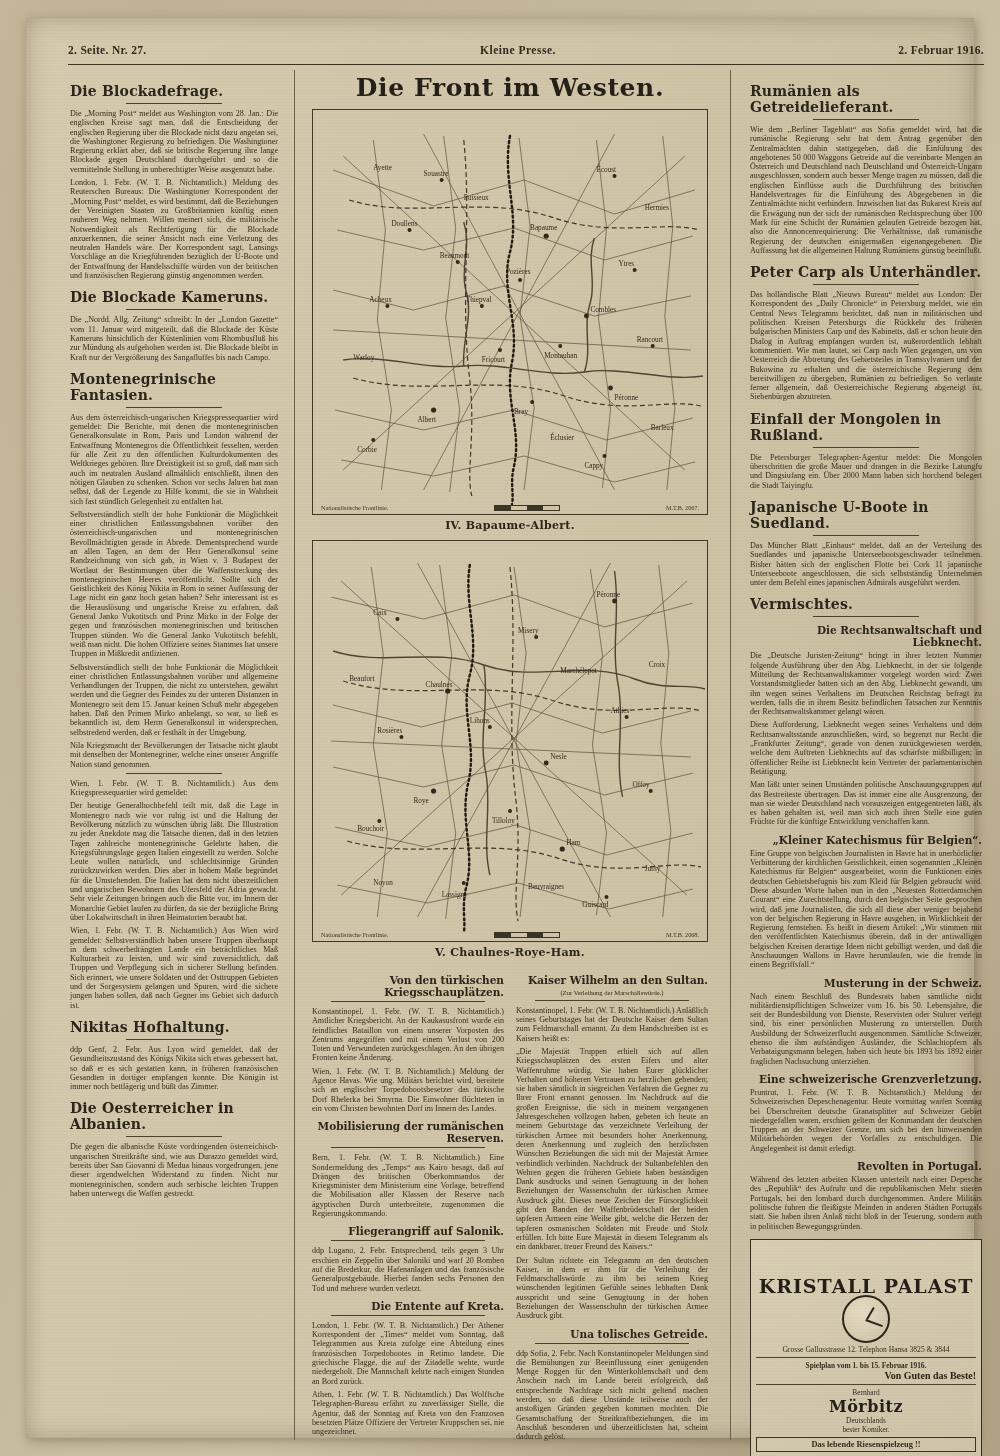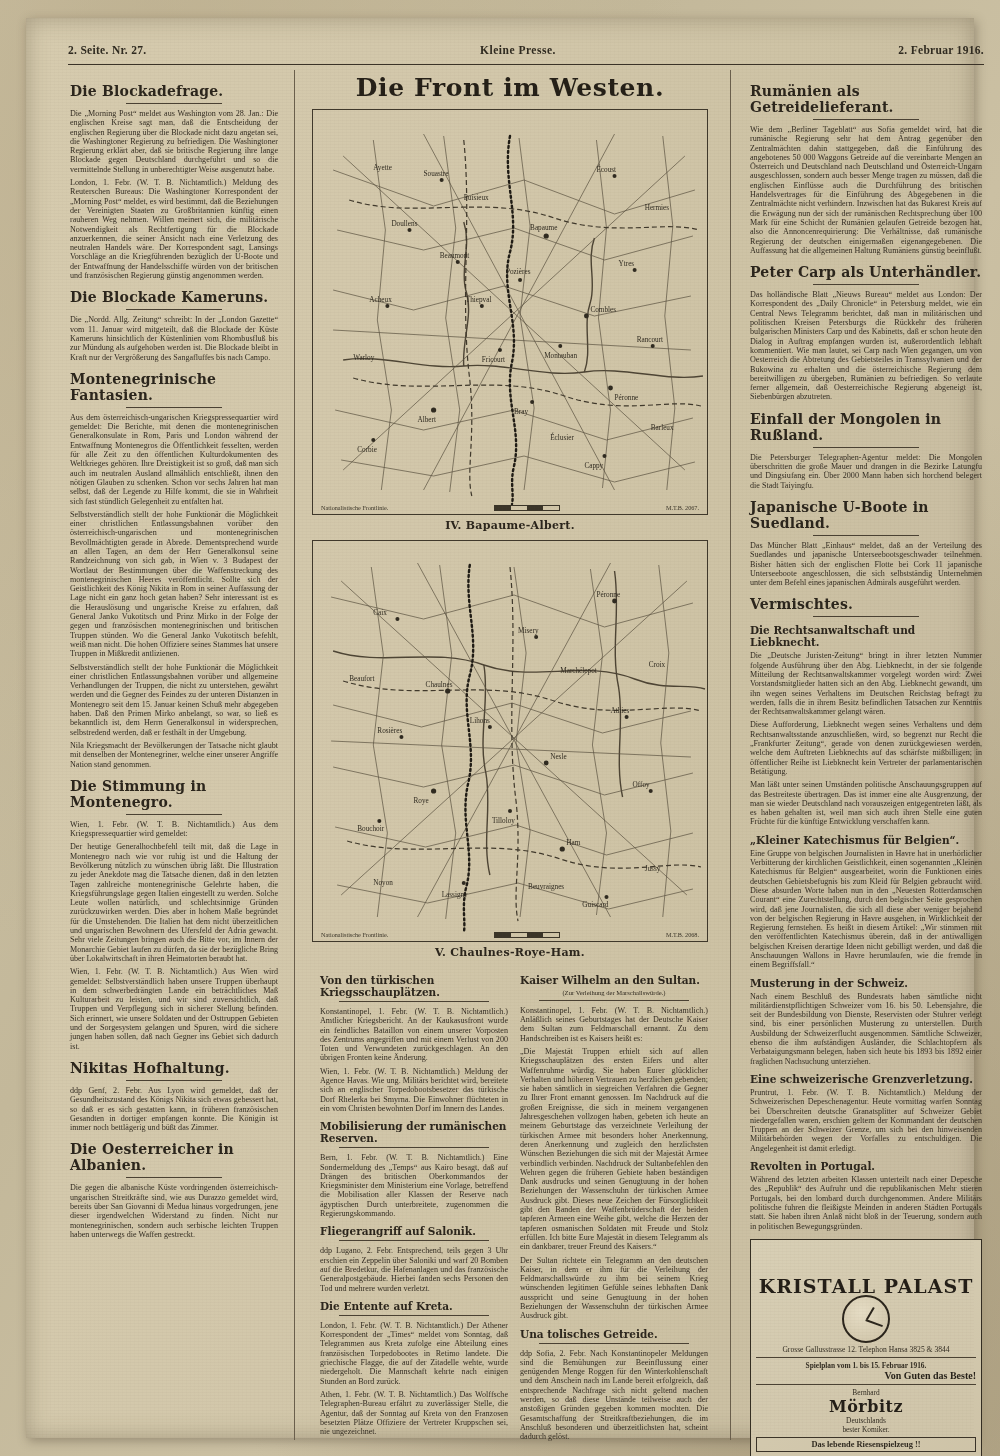--- a/index.html
+++ b/index.html
@@ -95,21 +95,21 @@
     text-align: left;
     font-weight: bold;
     font-family: "DejaVu Serif", serif;
     letter-spacing: .2px;
     color: #2b251c;
   }
   h3.subhead {
     margin: 7px 0 3px 0;
     font-size: 10.5px;
     line-height: 12px;
-    text-align: left;
+    text-align: right;
     font-weight: bold;
     font-family: "DejaVu Serif", serif;
     color: #2b251c;
   }
   .hdr-rule {
     border: none;
     border-top: 1px solid #4a4133;
     width: 46%;
     margin: 3px auto 5px auto;
   }
@@ -171,21 +171,20 @@
     width: 64px; height: 4px;
     border: 1px solid #3a3428;
     background: linear-gradient(90deg, #3a3428 0 25%, transparent 25% 50%, #3a3428 50% 75%, transparent 75% 100%);
   }
   .map-svg { position: absolute; inset: 0; width: 100%; height: 100%; }
 
   .two-sub {
     display: flex;
     gap: 12px;
     margin-top: 4px;
-    margin-left: 8px;
   }
   .two-sub > div { flex: 1 1 0; min-width: 0; }
 
   .ad {
     margin-top: 8px;
     border: 1.5px solid #332d22;
     padding: 4px 5px 6px 5px;
     background: linear-gradient(150deg, #d8cfb5, #cdc2a6);
   }
   .ad-title {
@@ -271,21 +270,20 @@
       <hr class="hdr-rule">
       <p class="ind">Die „Nordd. Allg. Zeitung“ schreibt: In der „London Gazette“ vom 11. Januar wird mitgeteilt, daß die Blockade der Küste Kameruns hinsichtlich der Küstenlinien vom Rhombusfluß bis zur Mündung als aufgehoben werden ist. Die Blockade bleibt in Kraft nur der Vergrößerung des Sangafluffes bis nach Campo.</p>
 
       <h2 class="head">Montenegrinische Fantasien.</h2>
       <hr class="hdr-rule">
       <p class="ind">Aus dem österreichisch-ungarischen Kriegspressequartier wird gemeldet: Die Berichte, mit denen die montenegrinischen Generalkonsulate in Rom, Paris und London während der Entwaffnung Montenegros die Öffentlichkeit fesselten, werden für alle Zeit zu den öffentlichen Kulturdokumenten des Weltkrieges gehören. Ihre Dreistigkeit ist so groß, daß man sich auch im neutralen Ausland allmählich entschließt, ihnen den nötigen Glauben zu schenken. Schon vor sechs Jahren hat man selbst, daß der Legende zu Hilfe kommt, die sie in Wahrheit sich fast stündlich Gelegenheit zu entfalten hat.</p>
       <p class="ind">Selbstverständlich stellt der hohe Funktionär die Möglichkeit einer christlichen Entlassungsbahnen vorüber den österreichisch-ungarischen und montenegrinischen Bevollmächtigten gerade in Abrede. Dementsprechend wurde an allen Tagen, an dem der Herr Generalkonsul seine Randzeichnung von sich gab, in Wien v. 3 Budapest der Wortlaut der Bestimmungen über die Waffenstreckung des montenegrinischen Heeres veröffentlicht. Sollte sich der Geistlichkeit des König Nikita in Rom in seiner Auffassung der Lage nicht ein ganz hoch getan haben? Sehr interessant ist es die Herauslösung und ungarische Kreise zu erfahren, daß General Janko Vukotitsch und Prinz Mirko in der Folge der gegen und französischen montenegrinischen und britischen Truppen stünden. Wo die General Janko Vukotitsch befehlt, weiß man nicht. Die hohen Offiziere seines Stammes hat unsere Truppen in Mißkredit antlizienen.</p>
       <p class="ind">Selbstverständlich stellt der hohe Funktionär die Möglichkeit einer christlichen Entlassungsbahnen vorüber und allgemeine Verhandlungen der Truppen, die nicht zu unterstehen, gewährt werden und die Gegner des Feindes zu der unteren Distanzen in Montenegro seit dem 15. Januar keinen Schuß mehr abgegeben haben. Daß den Primen Mirko anbelangt, so war, so ließ es bekanntlich ist, dem Herrn Generalkonsul in widersprechen, selbstredend werden, daß er festhält in der Umgebung.</p>
       <p class="ind">Nila Kriegsmacht der Bevölkerungen der Tatsache nicht glaubt mit denselben der Montenegriner, welche einer unserer Angriffe Nation stand genommen.</p>
 
-      <h2 class="head">Die Stimmung in Montenegro.</h2>
       <hr class="hdr-rule">
       <p class="ind">Wien, 1. Febr. (W. T. B. Nichtamtlich.) Aus dem Kriegspressequartier wird gemeldet:</p>
       <p class="ind">Der heutige Generalhochbefehl teilt mit, daß die Lage in Montenegro nach wie vor ruhig ist und die Haltung der Bevölkerung nützlich zu wünschen übrig läßt. Die Illustration zu jeder Anekdote mag die Tatsache dienen, daß in den letzten Tagen zahlreiche montenegrinische Gelehrte haben, die Kriegsführungslage gegen Italien eingestellt zu werden. Solche Leute wollen natürlich, und schlechtsinnige Gründen zurückzuwirken werden. Dies aber in hohem Maße begründet für die Umstehenden. Die Italien hat dem nicht überzeitlichen und ungarischen Bewohnern des Ufersfeld der Adria gewacht. Sehr viele Zeitungen bringen auch die Bitte vor, im Innern der Monarchie Gebiet laufen zu dürfen, da sie der bezügliche Bring über Lokalwirtschaft in ihren Heimatorten beraubt hat.</p>
       <p class="ind">Wien, 1. Febr. (W. T. B. Nichtamtlich.) Aus Wien wird gemeldet: Selbstverständlich haben unsere Truppen überhaupt in dem schwerbedrängten Lande ein beträchtliches Maß Kulturarbeit zu leisten, und wir sind zuversichtlich, daß Truppen und Verpflegung sich in sicherer Stellung befinden. Sich erinnert, wie unsere Soldaten und der Osttruppen Gebieten und der Sorgesystem gelangen und Spuren, wird die sichere jungen haben sollen, daß nach Gegner ins Gebiet sich dadurch ist.</p>
 
       <h2 class="head">Nikitas Hofhaltung.</h2>
       <hr class="hdr-rule">
       <p class="ind">ddp Genf, 2. Febr. Aus Lyon wird gemeldet, daß der Gesundheitszustand des Königs Nikita sich etwas gebessert hat, so daß er es sich gestatten kann, in früheren französischen Gesandten in dortiger empfangen konnte. Die Königin ist immer noch bettlägerig und büßt das Zimmer.</p>
 
       <h2 class="head">Die Oesterreicher in Albanien.</h2>

